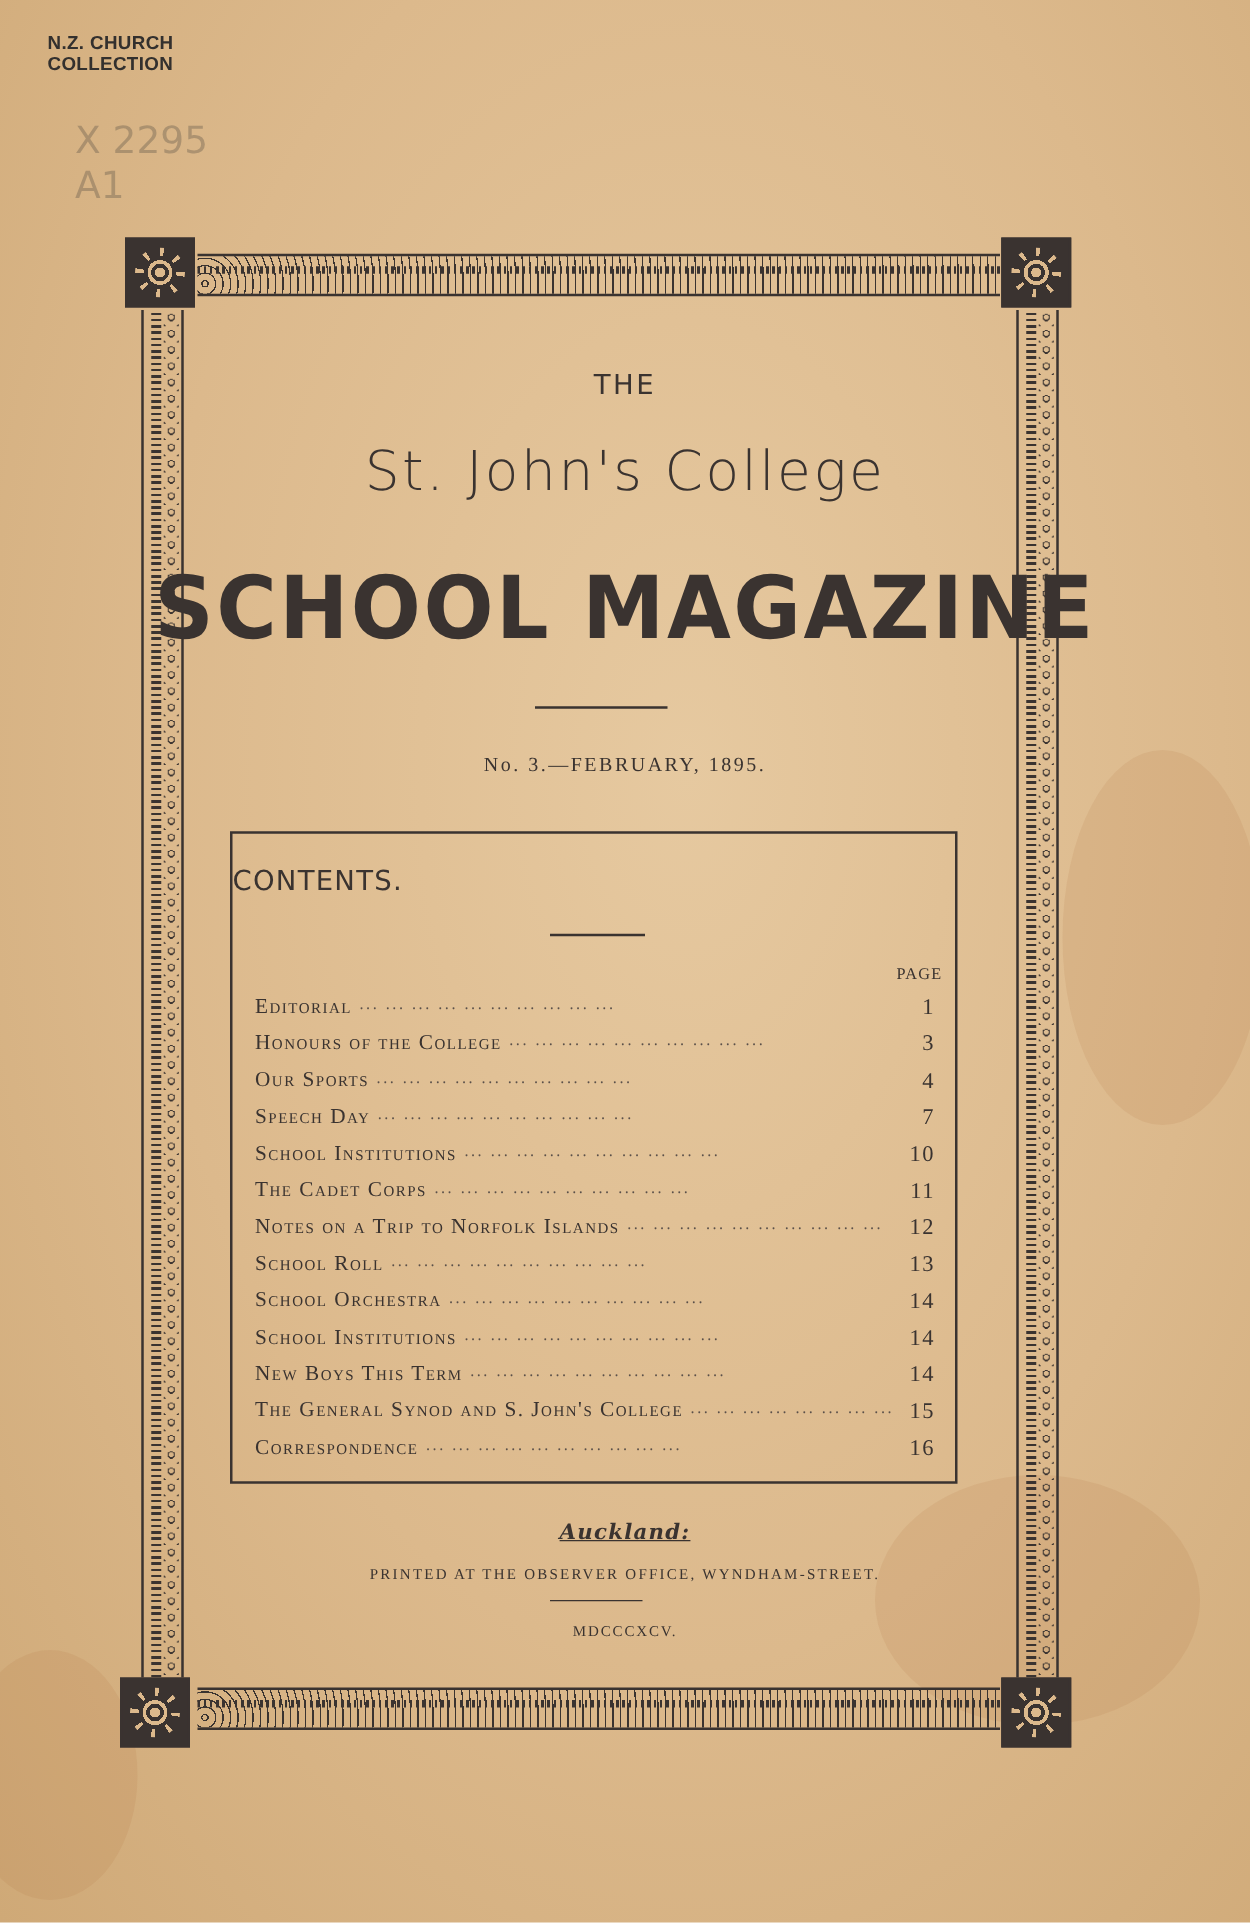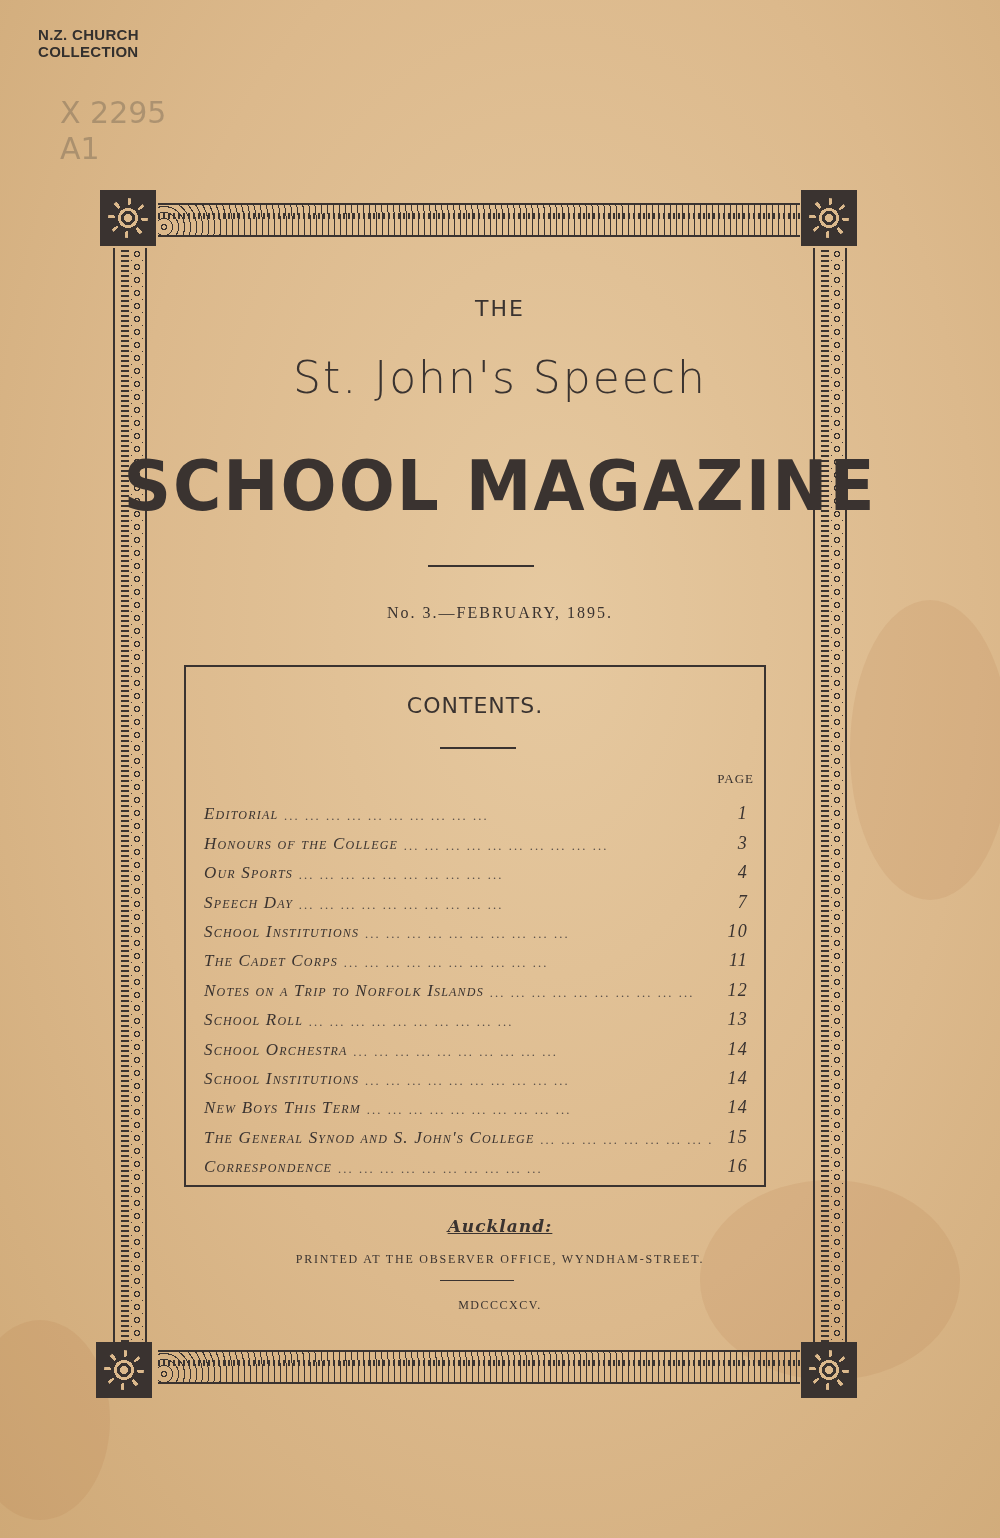--- a/index.html
+++ b/index.html
@@ -54,28 +54,28 @@
     .the { top: 296px; font-family: "DejaVu Sans", sans-serif; font-size: 22px; letter-spacing: 2px; }
     .college { top: 352px; font-family: "DejaVu Sans", sans-serif; font-size: 44px; font-weight: 300; letter-spacing: 2px; }
     .magazine { top: 448px; font-family: "DejaVu Sans", sans-serif; font-size: 66px; font-weight: bold; letter-spacing: 2px; transform: scaleY(1.05); }
     .rule { position: absolute; height: 0; border-top: 2px solid #3a3330; }
     .issue { top: 604px; font-size: 16px; letter-spacing: 2px; }
     .contents-box {
       position: absolute; left: 184px; top: 665px; width: 582px; height: 522px;
       border: 2px solid #3a3330; box-sizing: border-box;
     }
     .contents-title {
-      position: absolute; left: 0; width: 100%; top: 26px; text-align: center;
+      position: absolute; left: 0; width: 100%; top: 26px; 
       font-family: "DejaVu Sans", sans-serif; font-size: 22px; letter-spacing: 1px;
     }
     .page-hdr { position: absolute; right: 10px; top: 104px; font-size: 13px; letter-spacing: 1px; text-align: right; }
     .toc { position: absolute; left: 18px; top: 128px; width: 544px; }
     .toc-row {
-      display: flex; align-items: flex-end; height: 29.4px;
-      font-size: 17px; font-variant: small-caps; letter-spacing: 1.2px; font-style: italic;
+      display: flex; align-items: flex-start; height: 29.4px;
+      font-size: 17px; font-variant: small-caps; letter-spacing: 1.2px;
     }
     .toc-title { white-space: nowrap; }
     .toc-dots {
       flex: 1; overflow: hidden; white-space: nowrap; margin: 0 6px;
       font-variant: normal; letter-spacing: 2px; color: #5a504a; font-size: 13px;
     }
     .toc-page { min-width: 28px; text-align: right; font-variant: normal; font-size: 18px; }
     .city { top: 1216px; font-family: "DejaVu Serif", serif; font-weight: bold; font-size: 17px; font-style: italic; letter-spacing: 1px; text-decoration: underline; }
     .printer { top: 1252px; font-size: 12px; letter-spacing: 1.8px; }
     .year { top: 1298px; font-size: 12px; letter-spacing: 1.5px; }
@@ -107,21 +107,21 @@
     <div class="rose"></div>
   </div>
 <div class="corner" style="left:96px;top:1342px;">
     <div class="rose"></div>
   </div>
 <div class="corner" style="left:801px;top:1342px;">
     <div class="rose"></div>
   </div>
 
 <div class="center the">THE</div>
-<div class="center college">St. John's Speech</div>
+<div class="center college">St. John's College</div>
 <div class="center magazine">SCHOOL MAGAZINE</div>
 <div class="rule" style="left:428px;top:565px;width:106px;"></div>
 <div class="center issue">No. 3.—FEBRUARY, 1895.</div>
 
 <div class="contents-box">
   <div class="contents-title">CONTENTS.</div>
   <div class="rule" style="left:254px;top:80px;width:76px;"></div>
   <div class="page-hdr">PAGE</div>
   <div class="toc">
     <div class="toc-row">

